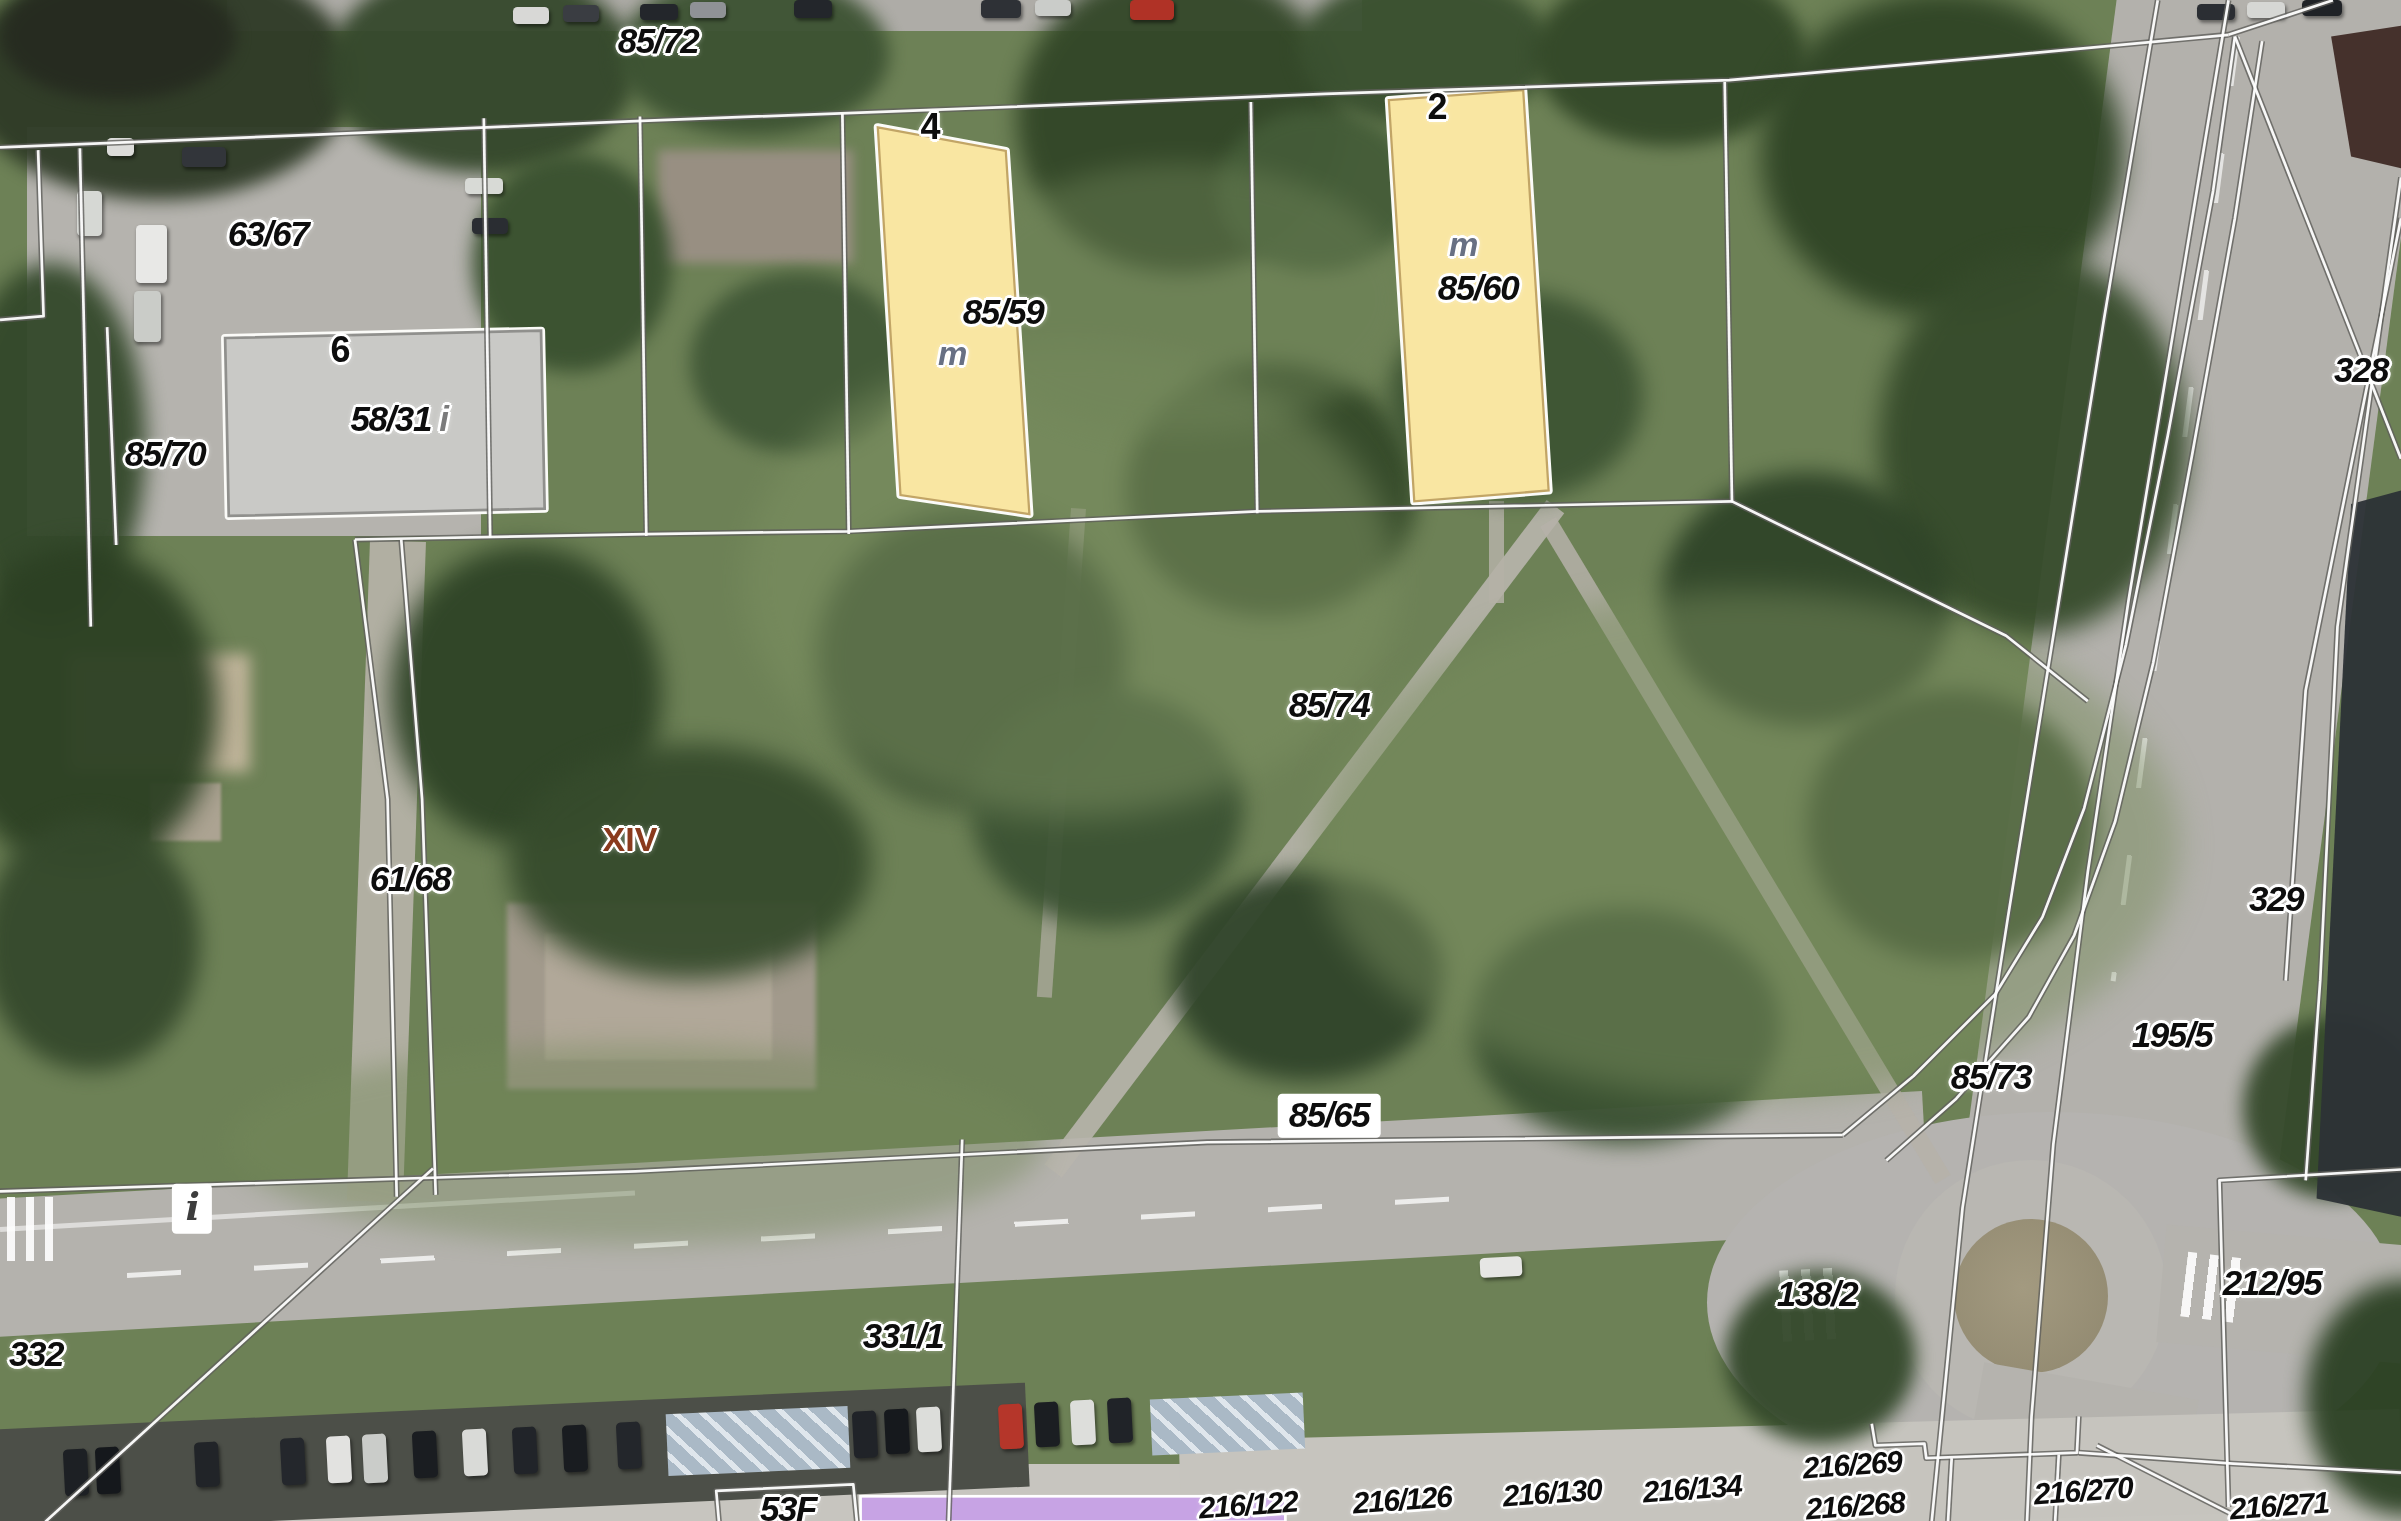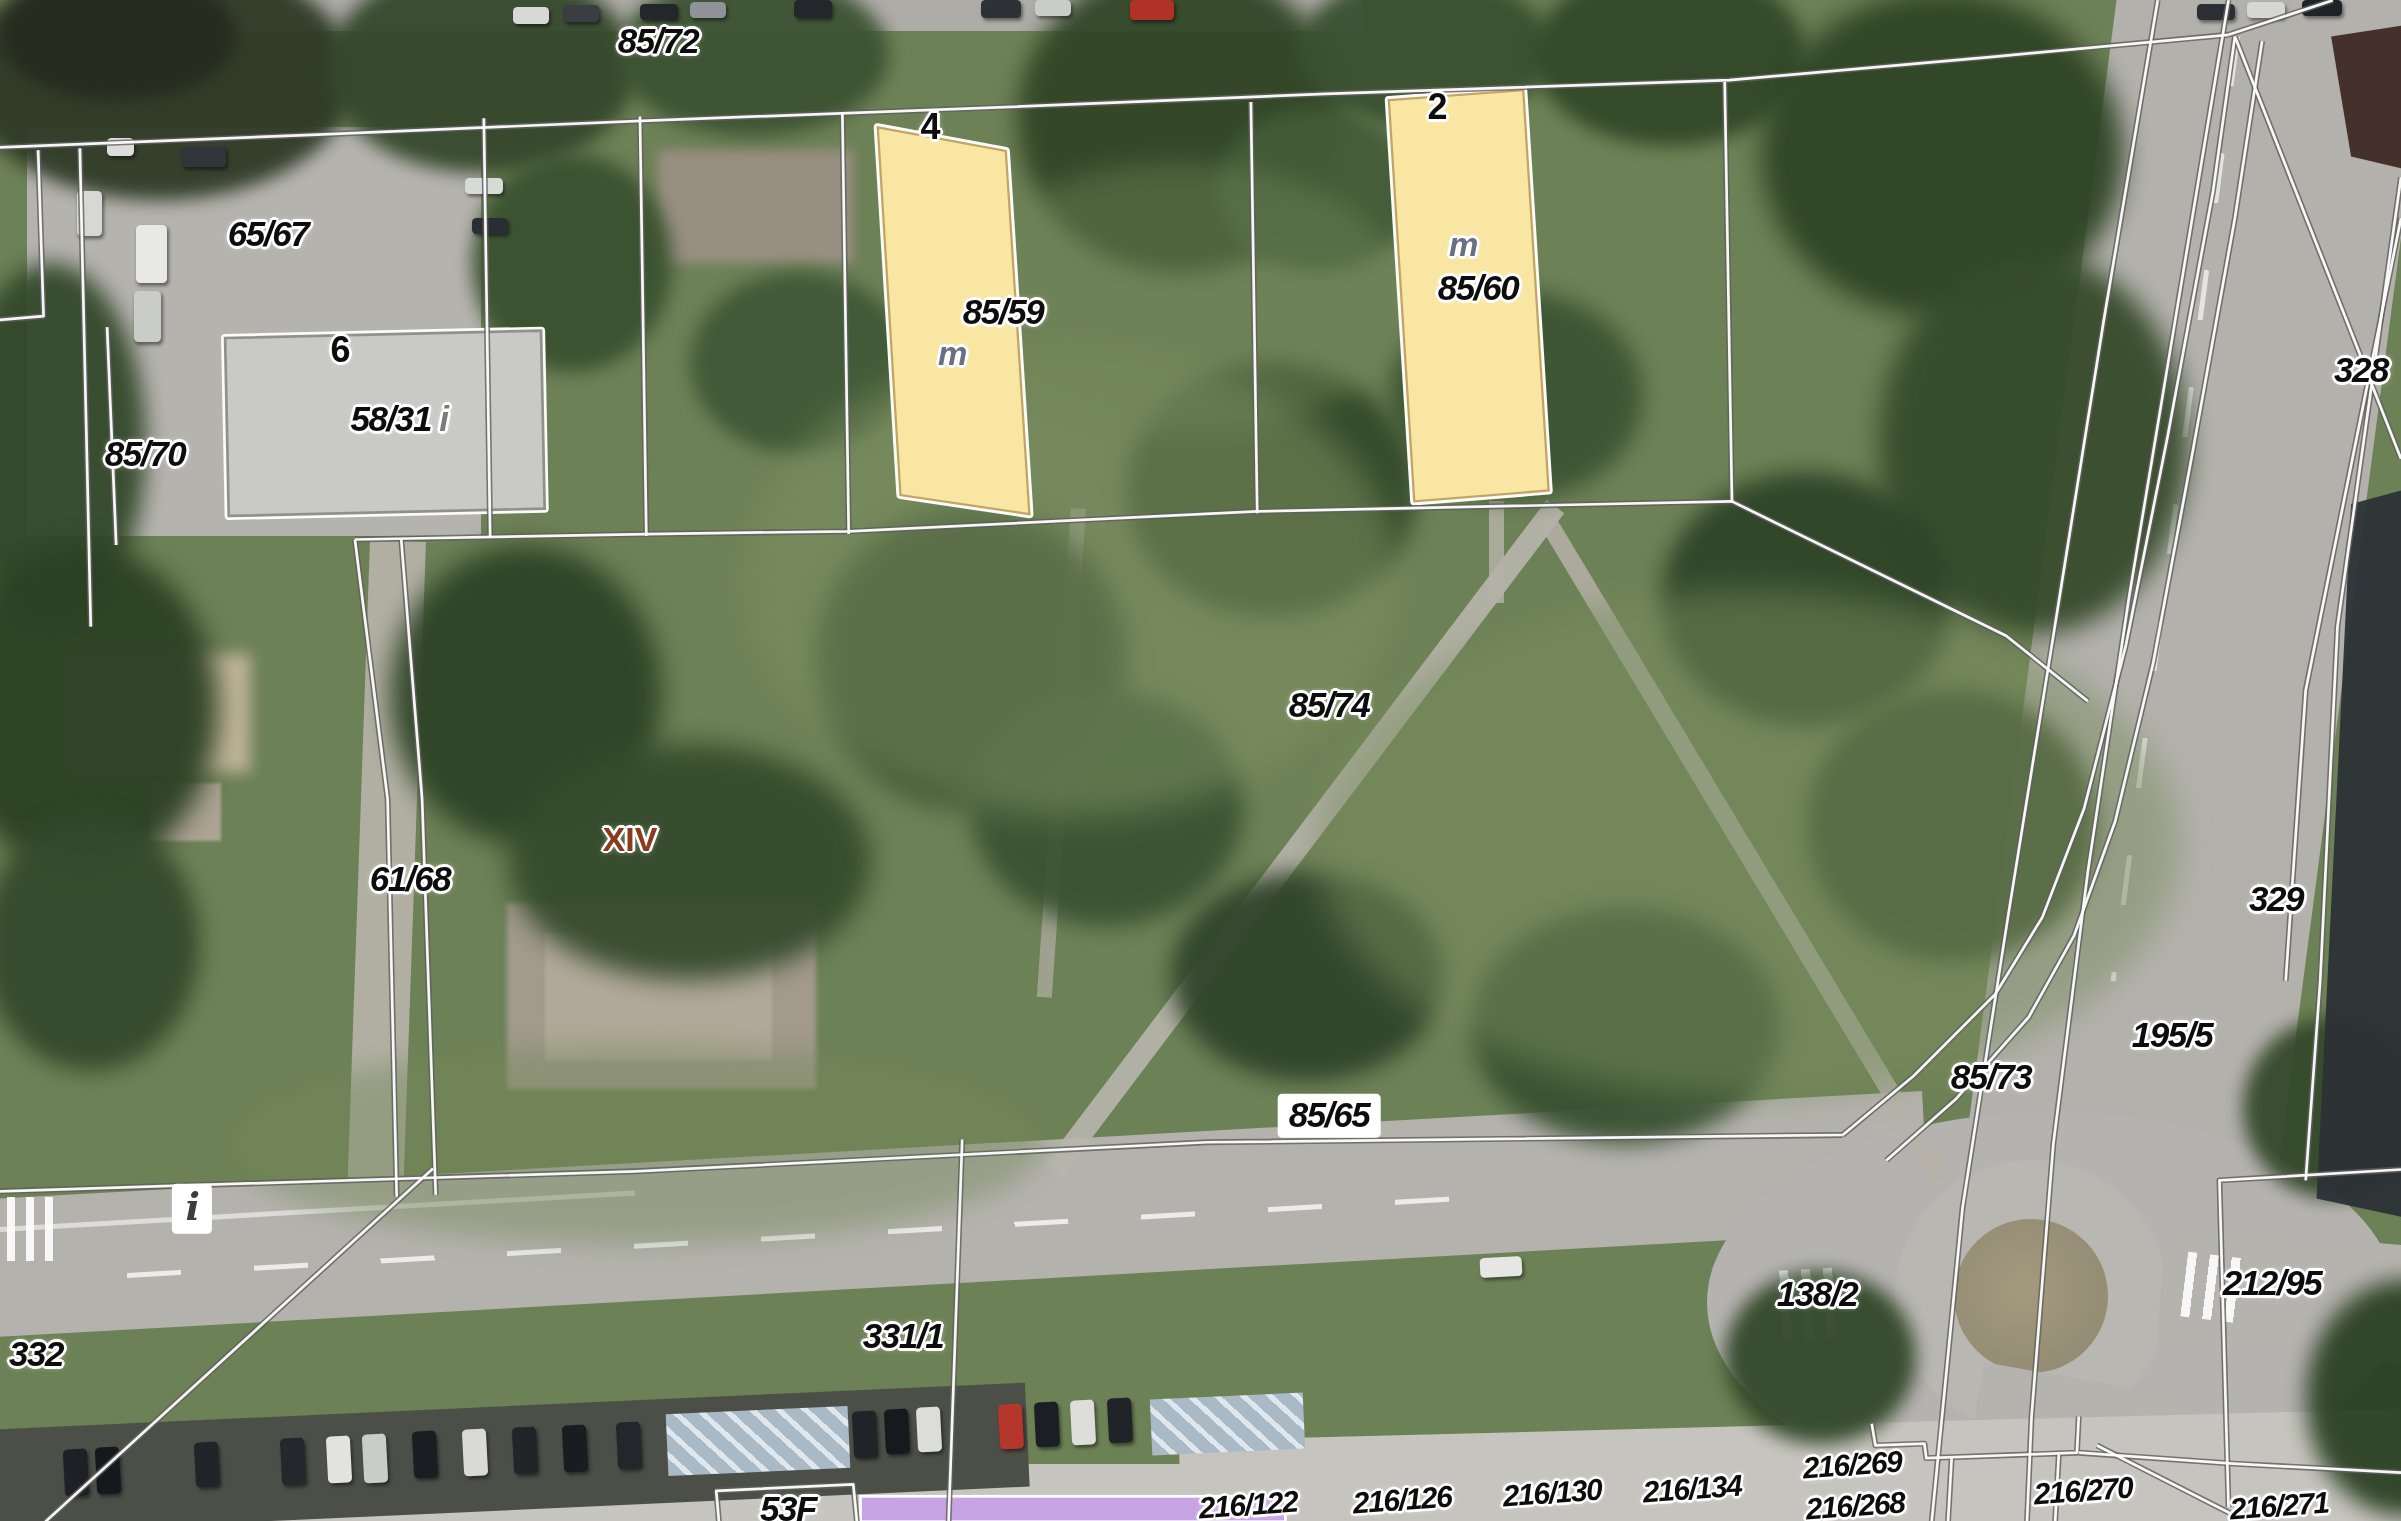--- a/index.html
+++ b/index.html
@@ -236,22 +236,22 @@
         <path class="core" d="M2290,1600 L2460,1612 L2645,1622"></path>
         <path class="core" d="M2150,1606 L2146,1676"></path>
         <path class="core" d="M2268,1602 L2264,1676"></path>
         <path class="core" d="M2310,1592 L2475,1676"></path>
         <path class="core" d="M2455,1660 L2445,1300 L2645,1288"></path>
         <path class="core" d="M792,1676 L789,1642 L940,1635 L944,1676"></path>
       </g>
   </svg>
 
   <div class="lbl" style="left:658px;top:41px;">85/72</div>
-  <div class="lbl" style="left:268px;top:234px;">65/67</div>
-  <div class="lbl" style="left:145px;top:454px;">85/70</div>
+  <div class="lbl" style="left:268px;top:234px;">63/67</div>
+  <div class="lbl" style="left:145px;top:454px;padding-left:40px;">85/70</div>
   <div class="lbl num" style="left:340px;top:350px;">6</div>
   <div class="lbl" style="left:399px;top:419px;">
     <span>58/31</span>
     <span class="suffix">i</span>
   </div>
   <div class="lbl num" style="left:930px;top:127px;">4</div>
   <div class="lbl" style="left:1003px;top:312px;">85/59</div>
   <div class="lbl mark" style="left:952px;top:354px;">m</div>
   <div class="lbl num" style="left:1437px;top:107px;">2</div>
   <div class="lbl mark" style="left:1463px;top:245px;">m</div>

